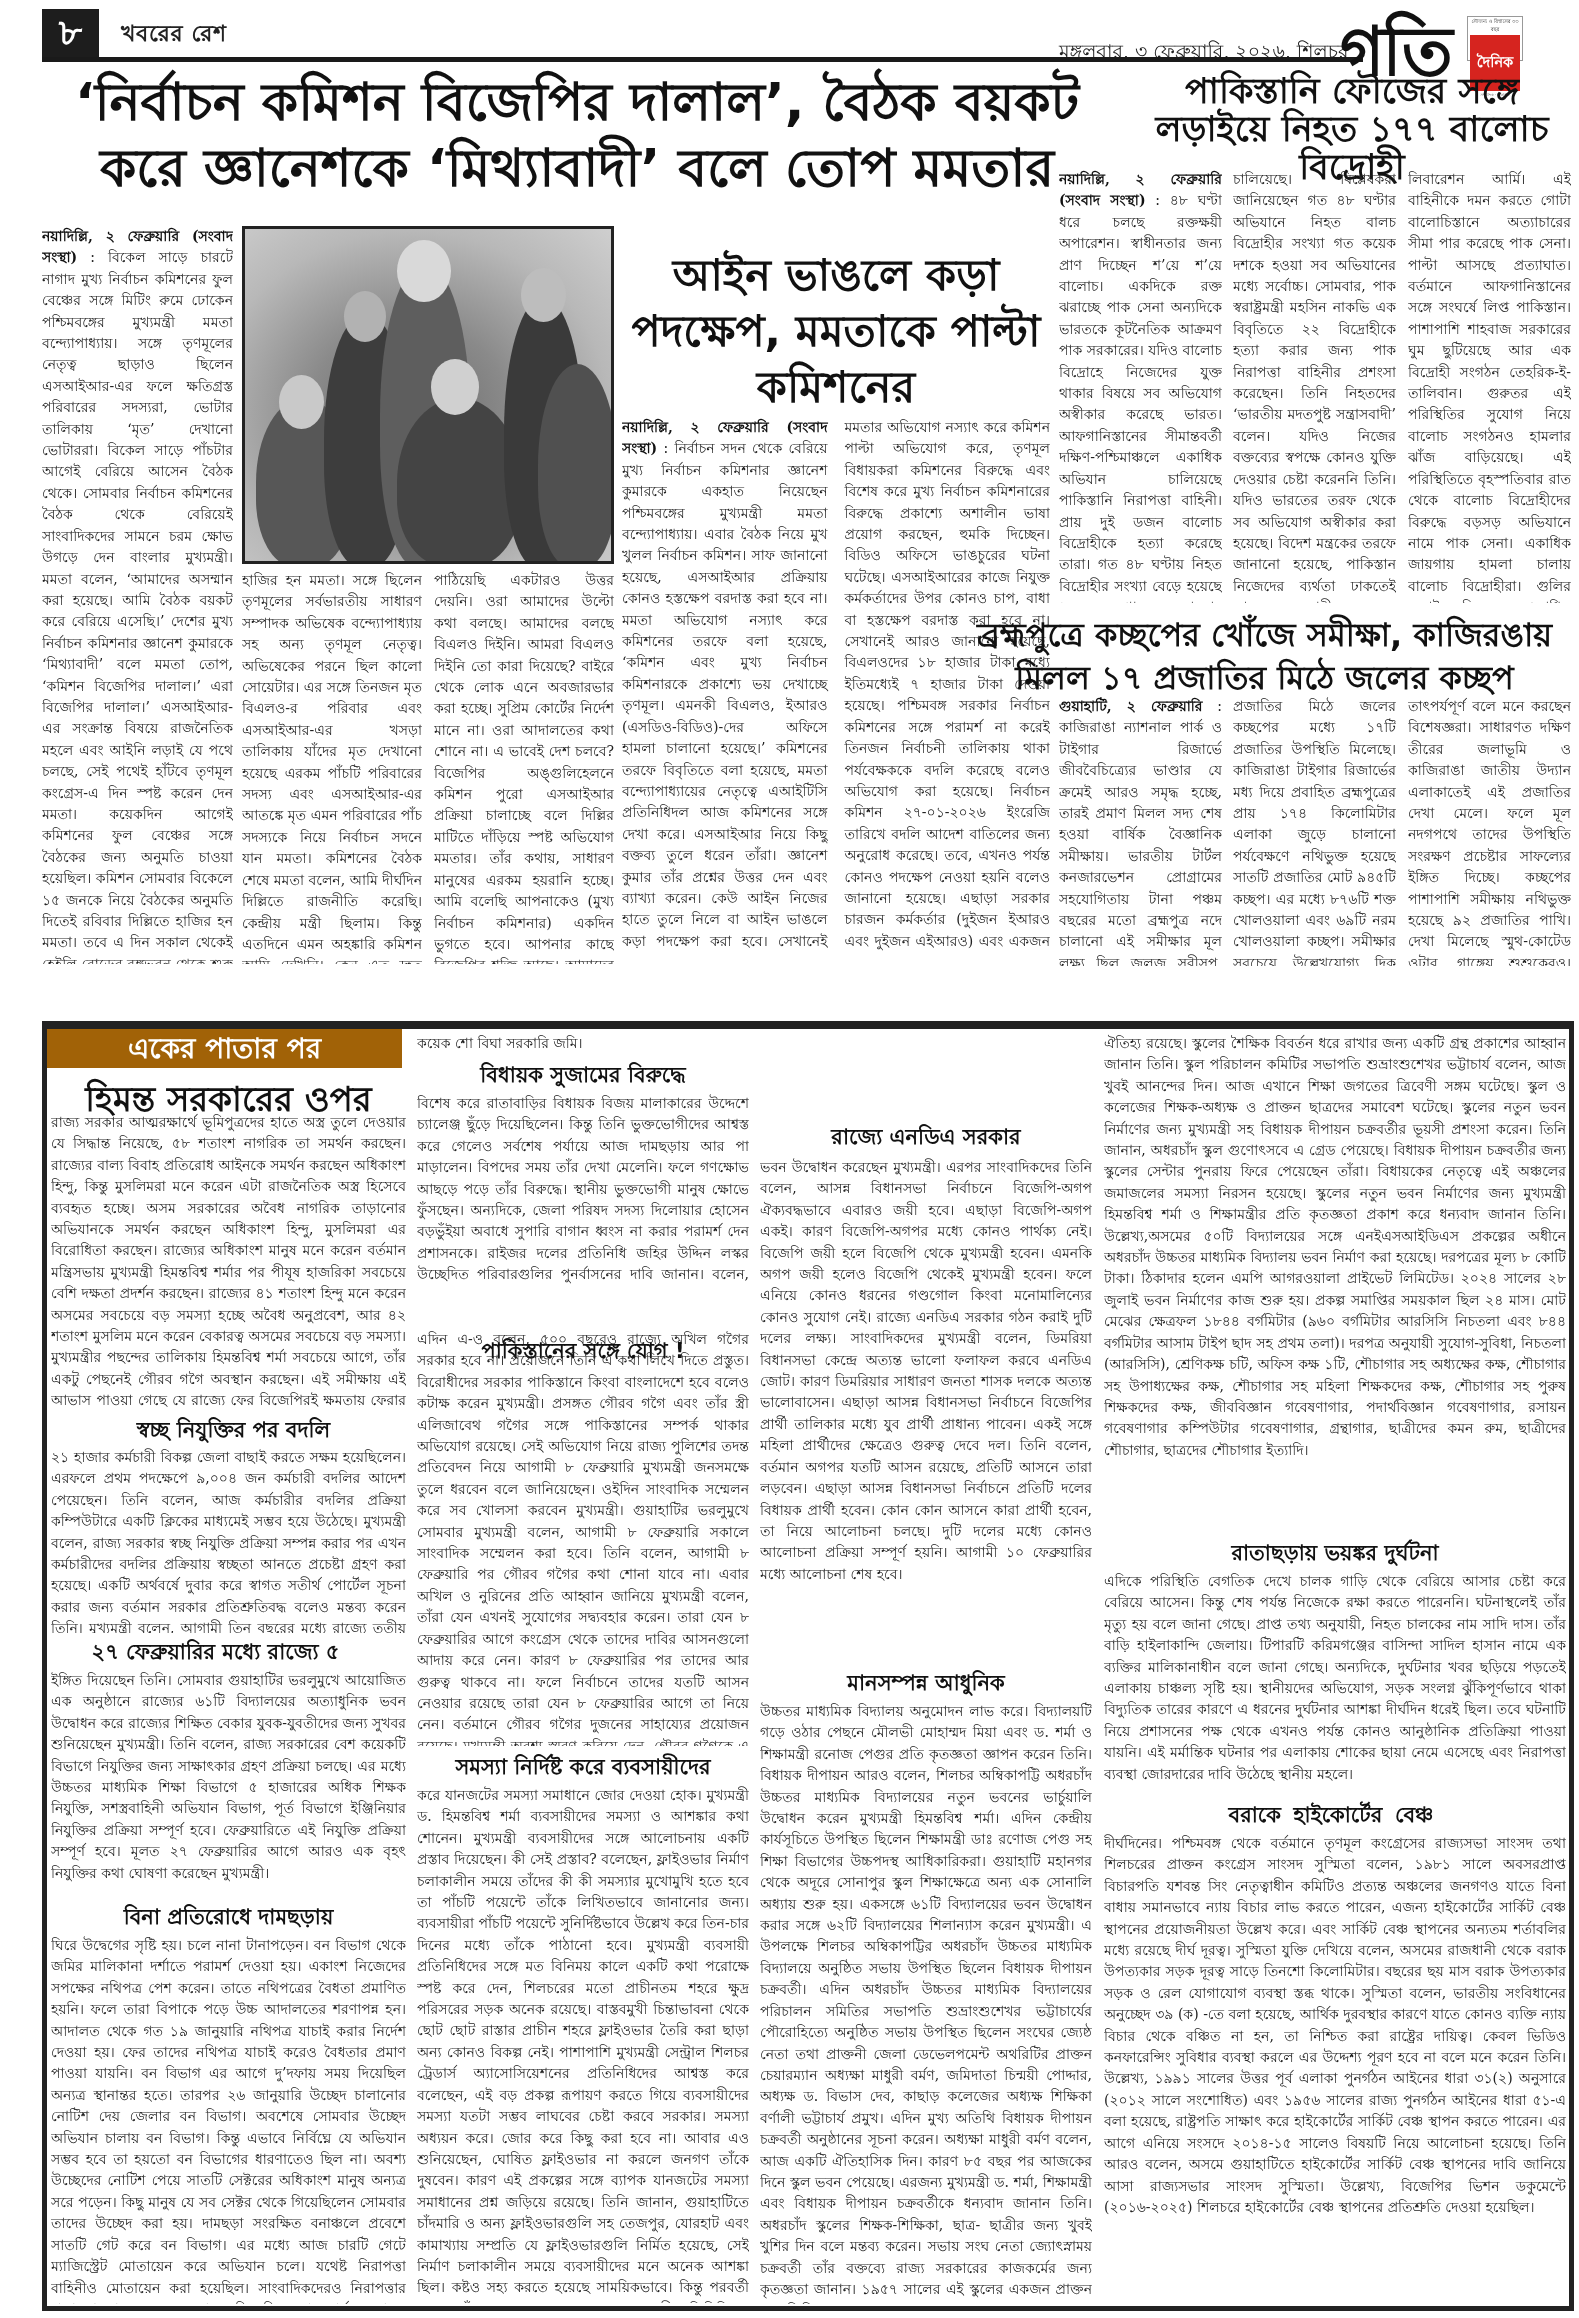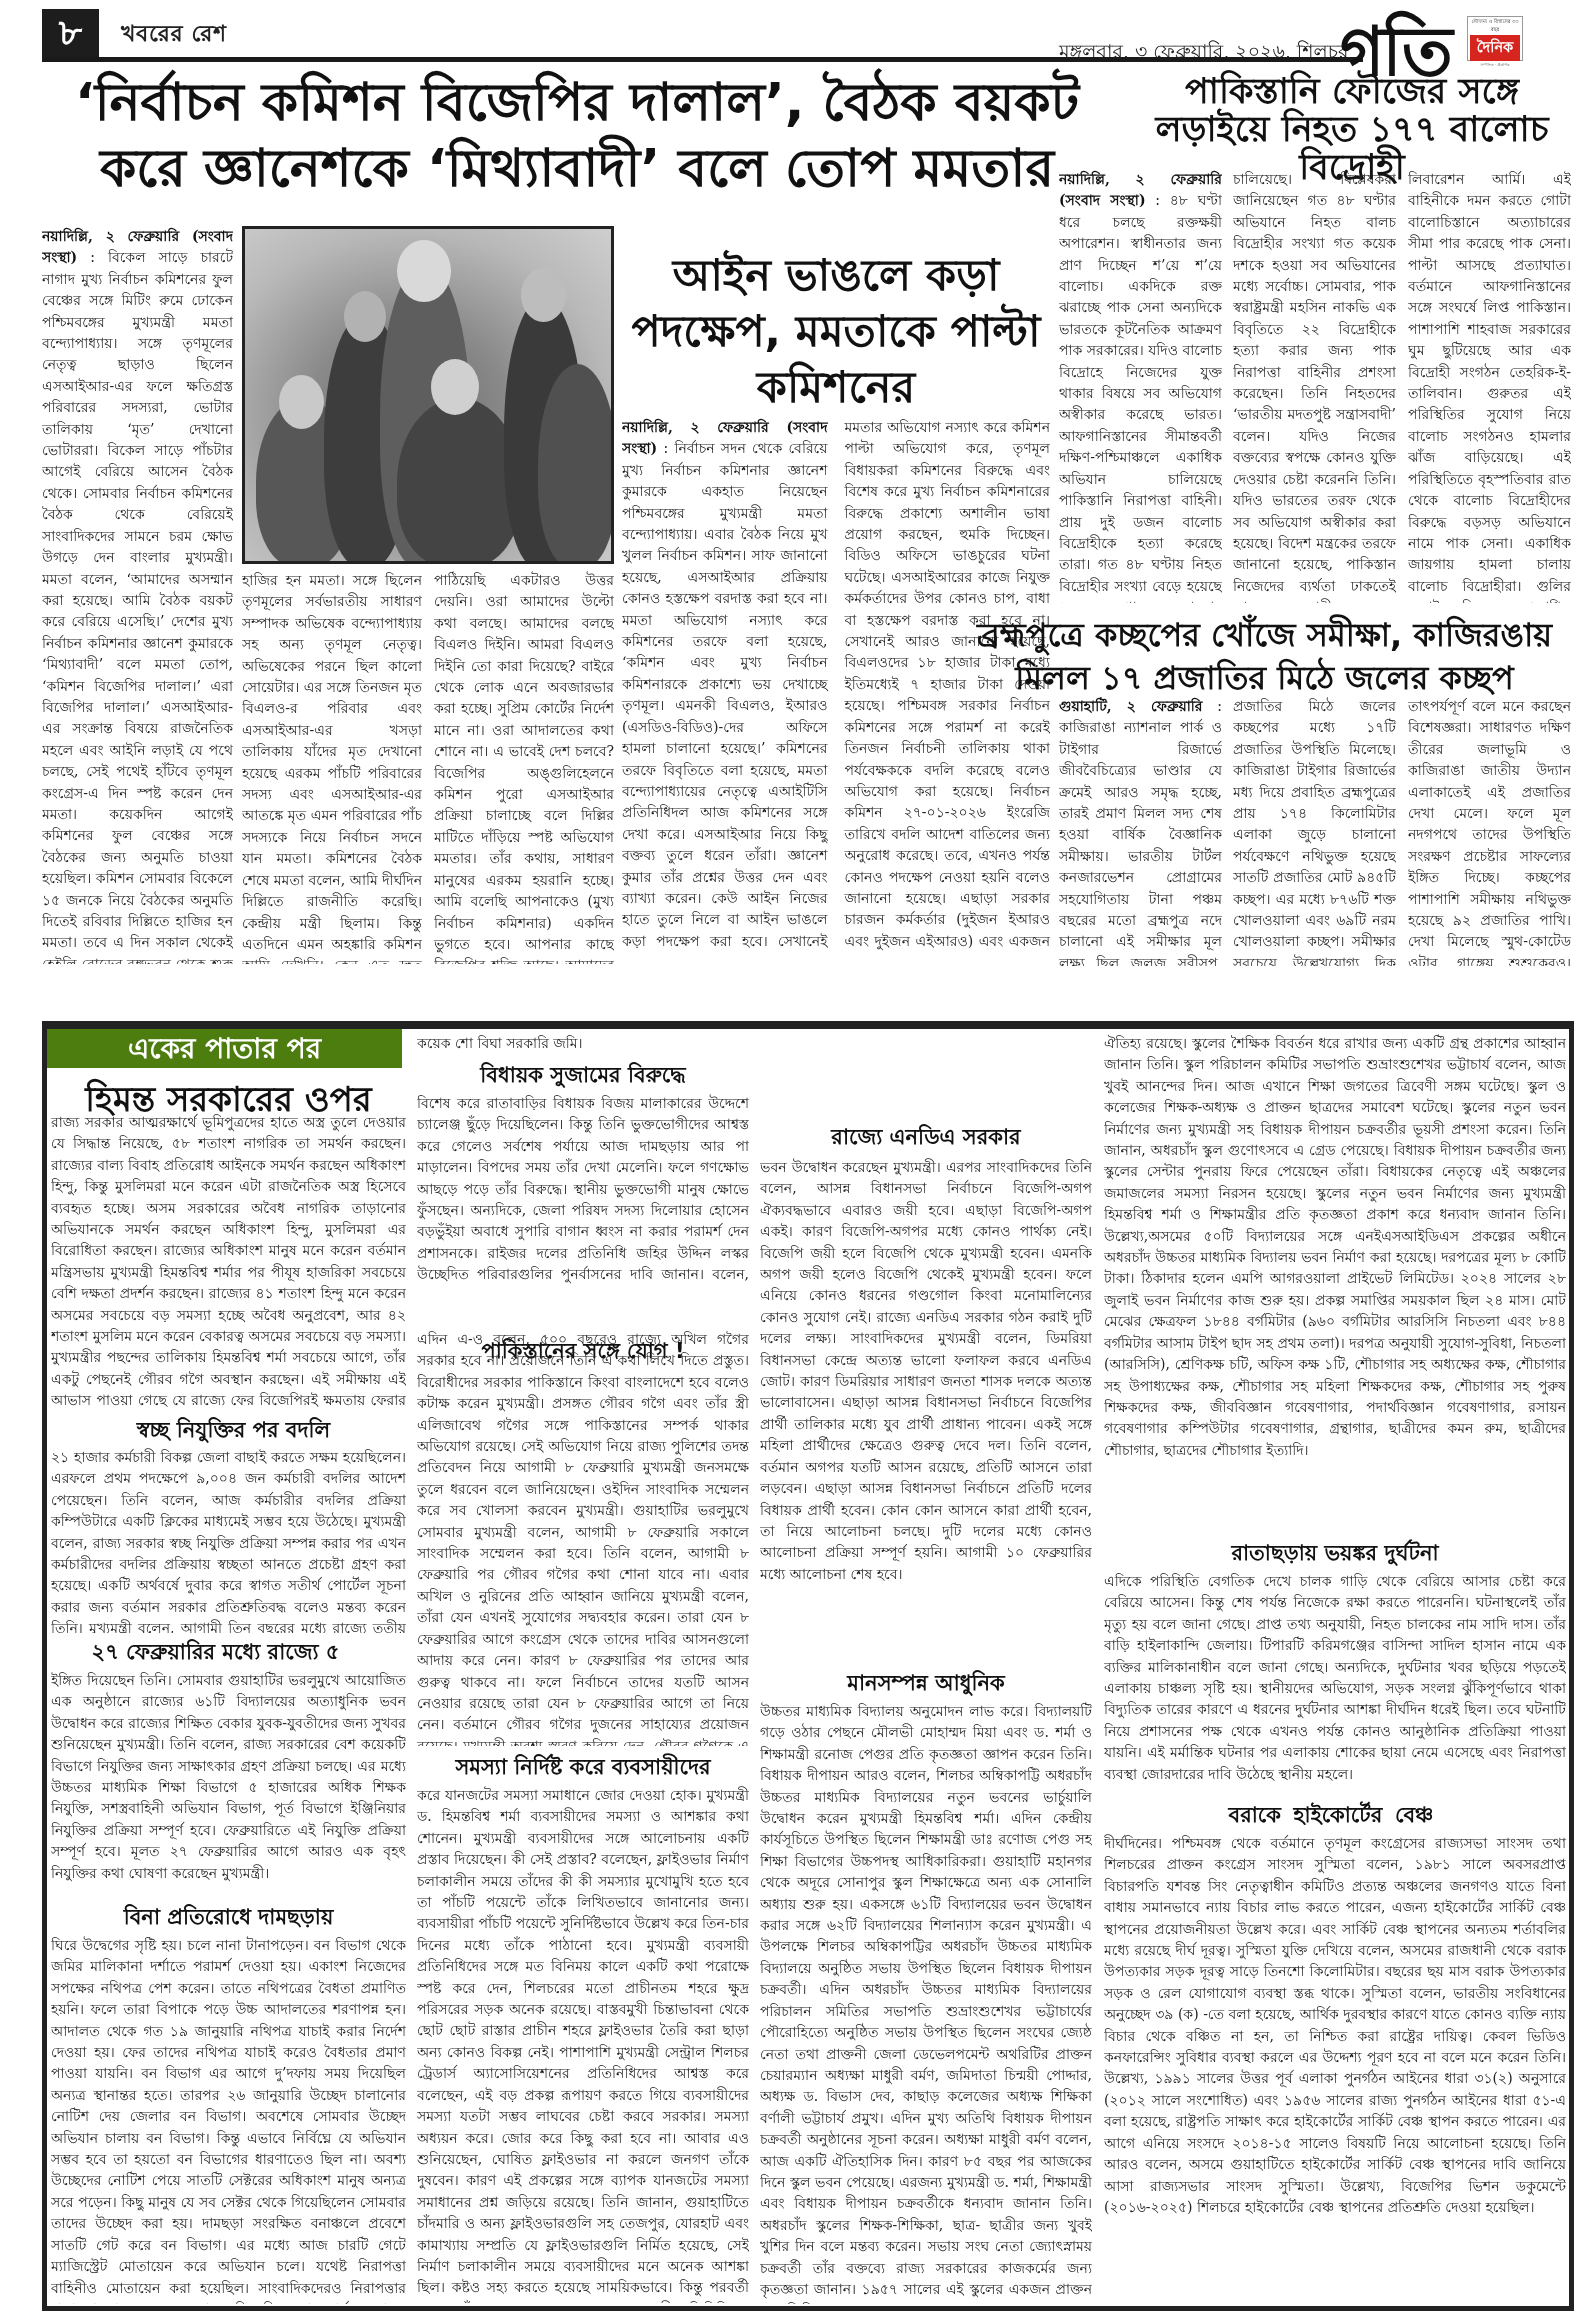--- a/index.html
+++ b/index.html
@@ -11,41 +11,41 @@
   
   .page-num { left: 42px; top: 9px; width: 57px; height: 51px; background: #1d1d1d; color: #fff;
     font-size: 36px; font-weight: bold; display: flex; align-items: center; justify-content: center; }
   .section-name { left: 121px; top: 16px; font-size: 22px; font-weight: bold; color: #222; letter-spacing: 0.6px; }
   .date-line { left: 1059px; top: 37px; font-size: 19px; color: #222; }
   .header-rule { left: 42px; top: 57px; width: 1321px; height: 4.5px; background: #1a1a1a; }
   .logo { left: 1340px; top: 3.4px; width: 186px; height: 63px; }
   .logo-gati { position: absolute; left: 0; top: -4.5px; font-size: 68px; font-weight: bold; color: #111; font-family: "DejaVu Sans", sans-serif; letter-spacing: -2.3px; }
   .logo-box { position: absolute; left: 127px; top: 12.4px; width: 56px; height: 45px; border: 0.6px solid #999; background: #fff; }
   .logo-box .tagline { font-size: 5px; color: #333; text-align: center; padding-top: 1.1px; }
-  .logo-box .dainik { background: #d6241f; color: #fff; font-size: 14.6px; font-weight: bold; text-align: center; margin: 1.1px 2.3px; padding: 1px 0; }
+  .logo-box .dainik { background: #d6241f; color: #fff; font-size: 14.6px; font-weight: bold; text-align: center; margin: 1.1px 2.3px; padding: 16px 0; }
   .logo-box .fine { font-size: 4px; color: #444; text-align: center; }
 
   
   .hl { font-weight: bold; color: #111; line-height: 1.08; font-family: "DejaVu Sans", sans-serif; }
   .lead-hl { left: 28px; top: 74px; width: 1098px; font-size: 52px; text-align: center; }
   .right-hl { left: 1138px; top: 73px; width: 428px; font-size: 35px; text-align: center; }
   .sub-hl { left: 622px; top: 248px; width: 428px; font-size: 43px; text-align: center; line-height: 1.3; }
 
   
   .col { font-size: 14px; line-height: 21.4px; text-align: justify; color: #222; overflow: hidden; }
   .dateline { font-weight: bold; color: #111; }
 
   .photo { left: 242px; top: 226px; width: 372px; height: 338px; border: 3.4px solid #222;
     background: radial-gradient(ellipse at 45% 55%, #6a6a6a 0%, #8a8a8a 35%, #b8b8b8 70%, #cfcfcf 100%); overflow: hidden; }
   .photo .fig { position: absolute; border-radius: 50% 50% 40% 40%; background: #4a4a4a; }
   .photo .face { position: absolute; border-radius: 50%; background: #c9c9c9; }
 
   
   .box { left: 42px; top: 1021px; width: 1532px; height: 1290px; border: 5.6px solid #222; border-top-width: 8px; }
-  .box-label { left: 47px; top: 1029px; width: 355px; height: 39px; background: #4d7c0f; color: #fff;
+  .box-label { left: 47px; top: 1029px; width: 355px; height: 39px; background: #a16207; color: #fff;
     font-size: 28px; font-weight: bold; text-align: center; line-height: 39px; font-family: "DejaVu Sans", sans-serif; }
   .sec-hl { font-size: 21px; font-weight: bold; text-align: center; font-family: "DejaVu Sans", sans-serif; color: #111; }
   .sec-hl.lg { font-size: 34px; }
   .kz-hl { left: 952px; top: 614px; width: 625px; font-size: 32px; text-align: center; line-height: 1.35; }
 </style>
 </head>
 <body>
 
 <div class="abs page-num">৮</div>
 <div class="abs section-name">খবরের রেশ</div>

